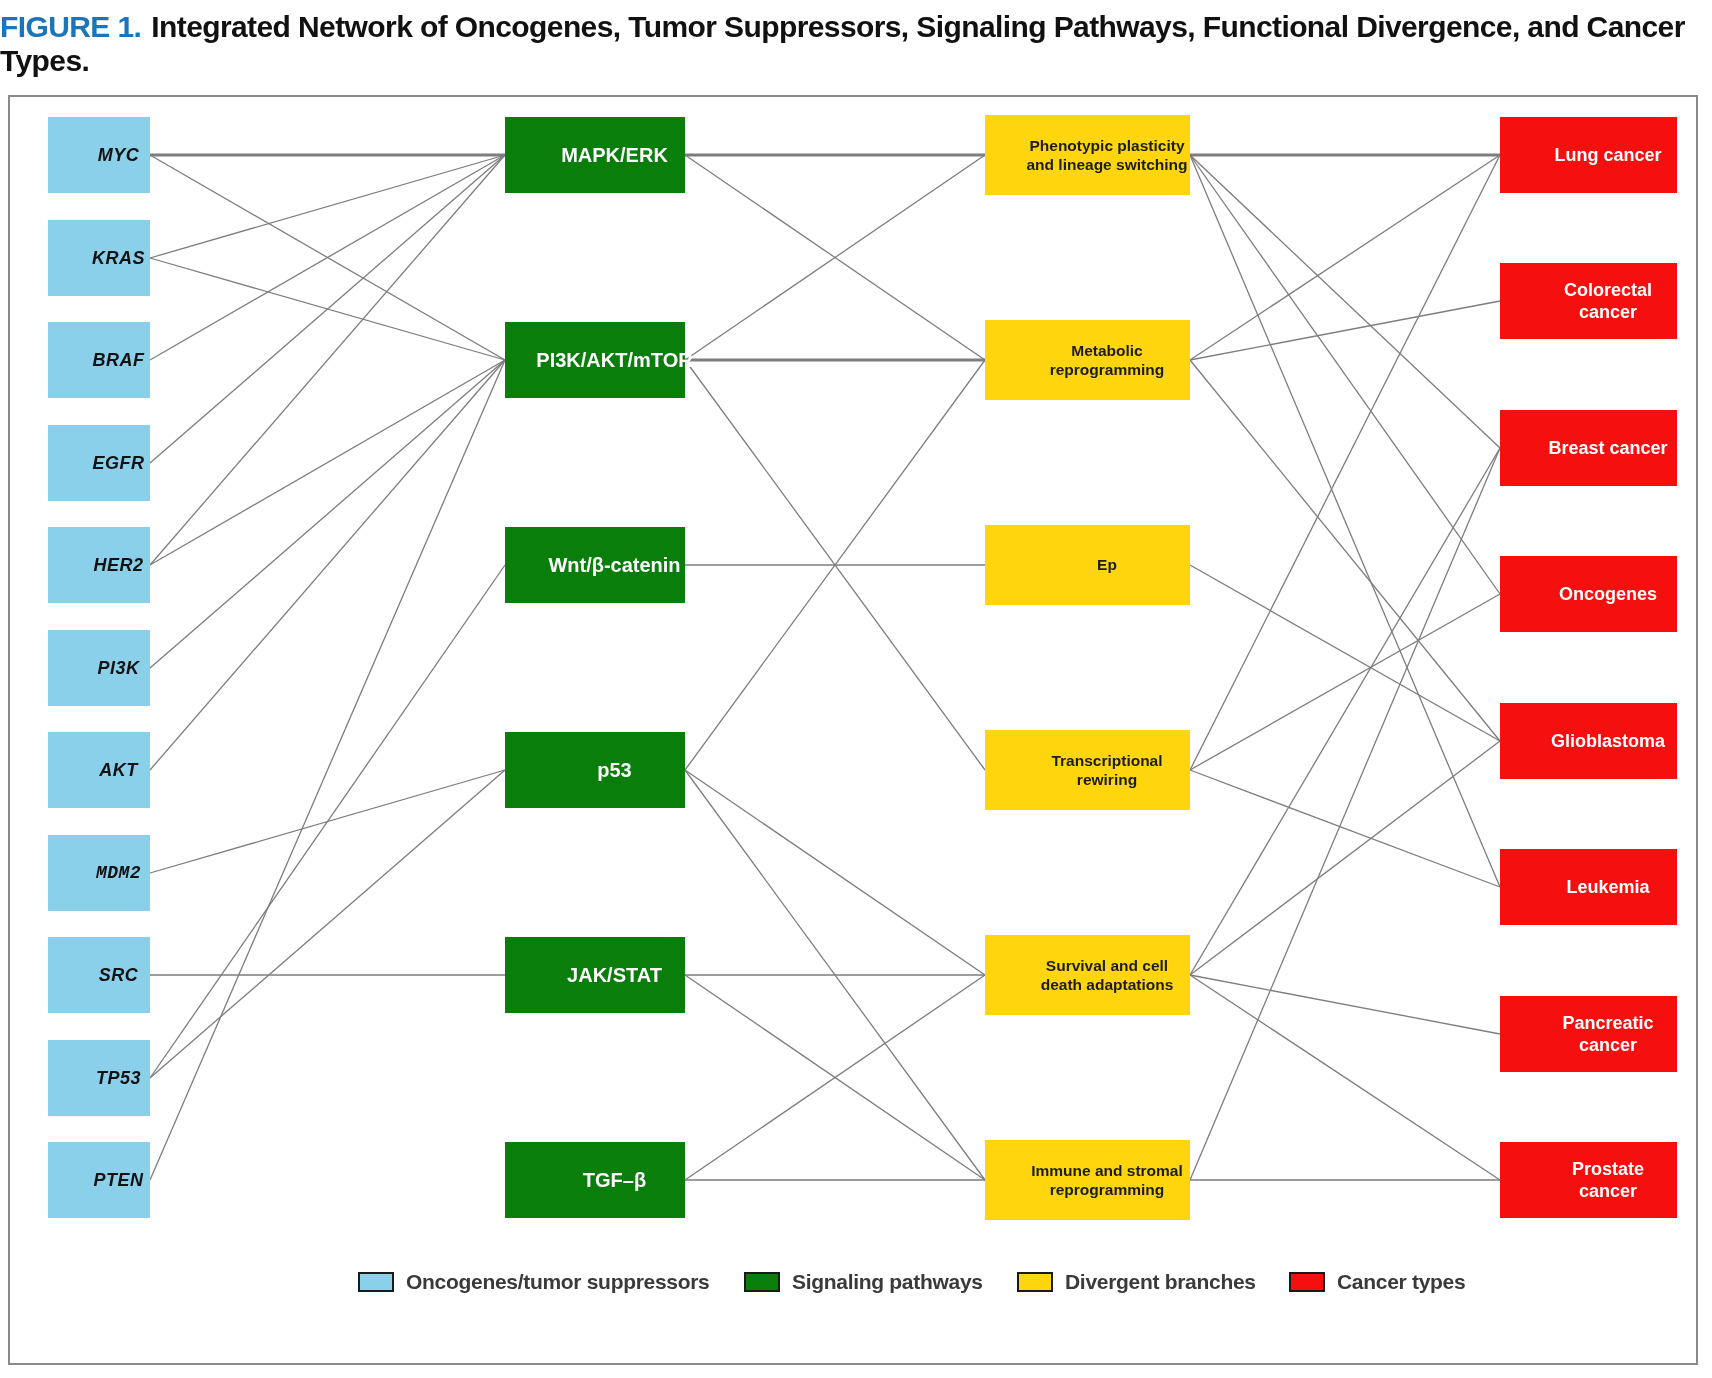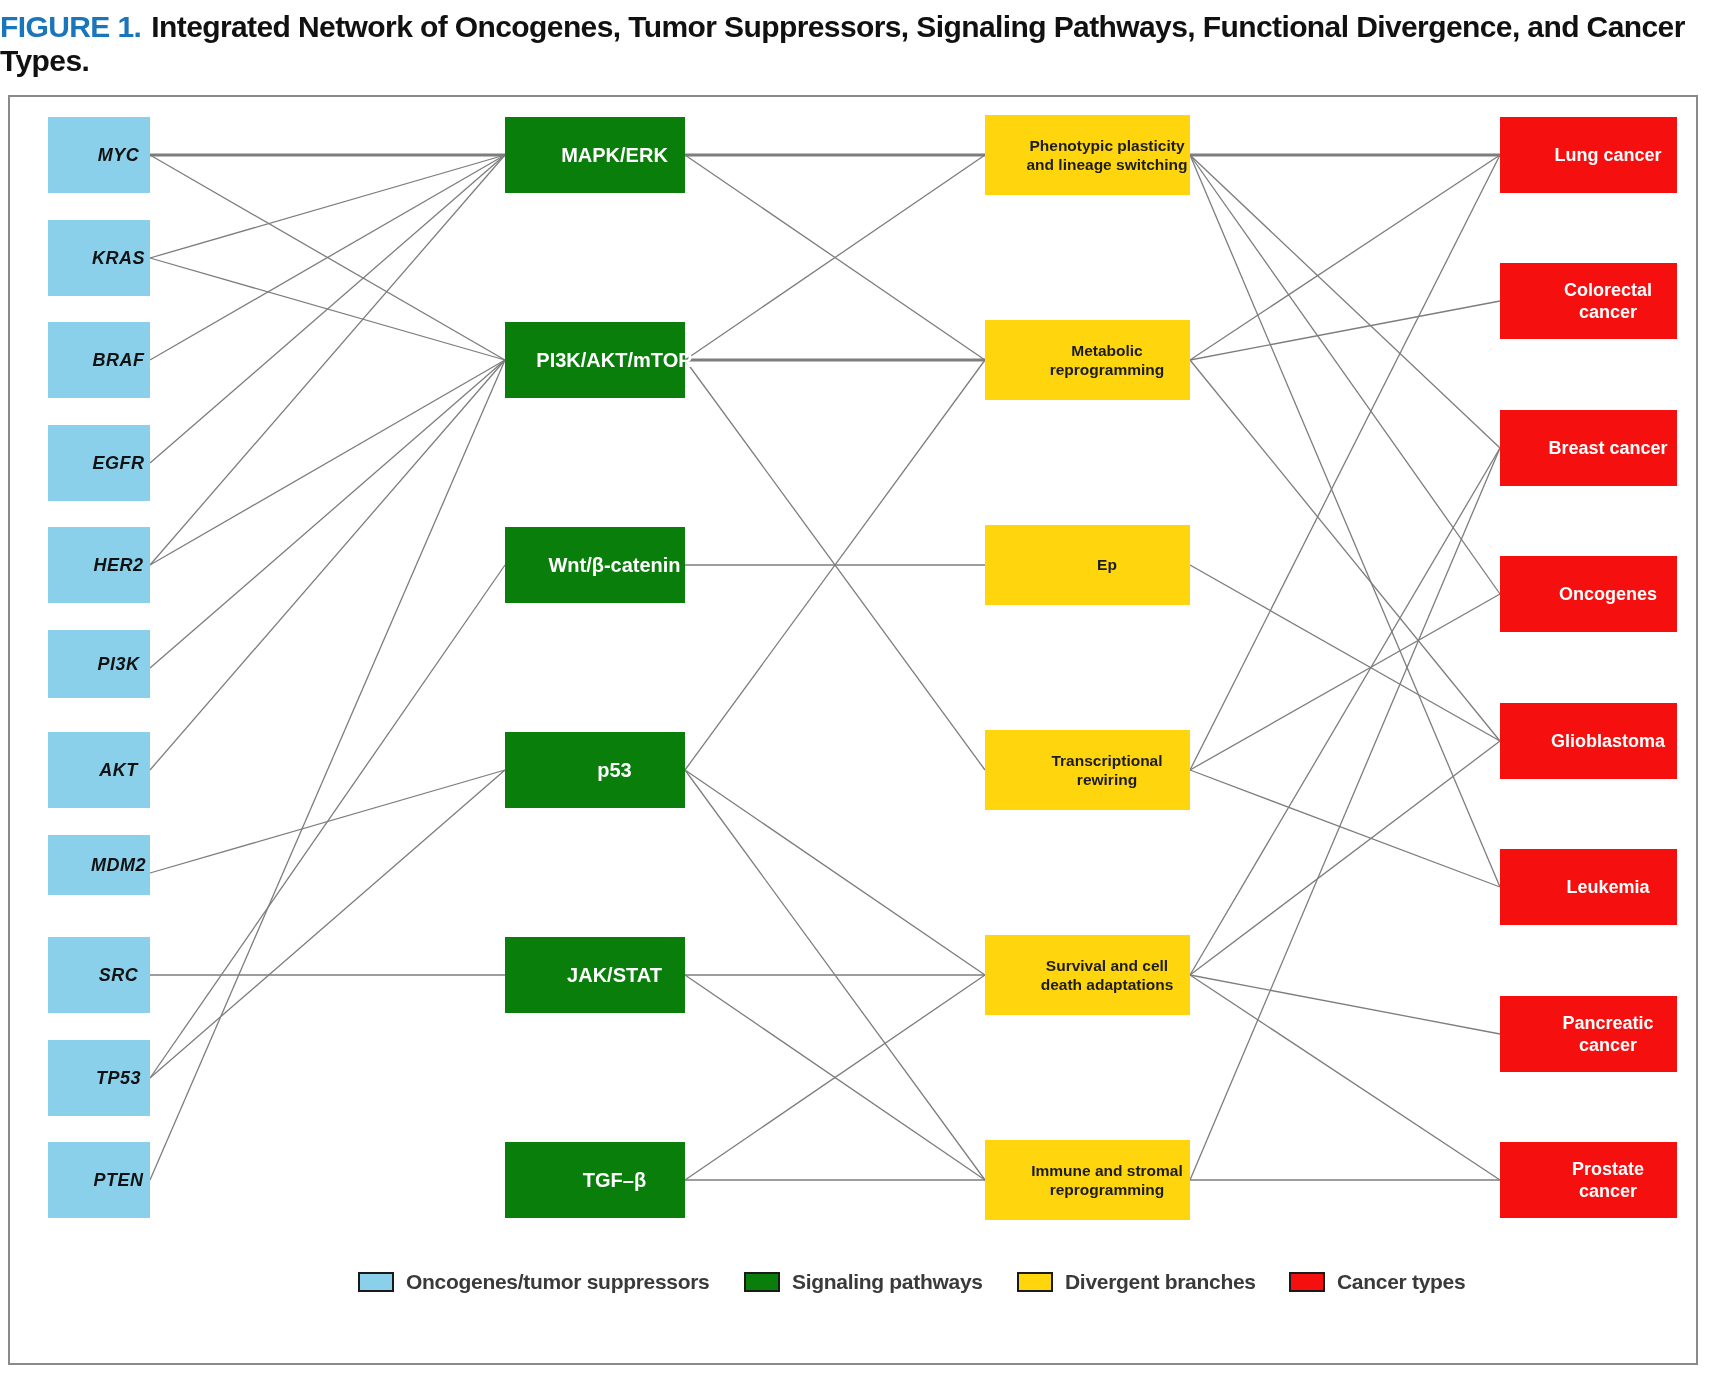--- a/index.html
+++ b/index.html
@@ -84,27 +84,27 @@
     </div>
     <div class="node gene" style="left: 48px; top: 322px; width: 102px; height: 76px;">
       <span>BRAF</span>
     </div>
     <div class="node gene" style="left: 48px; top: 425px; width: 102px; height: 76px;">
       <span>EGFR</span>
     </div>
     <div class="node gene" style="left: 48px; top: 527px; width: 102px; height: 76px;">
       <span>HER2</span>
     </div>
-    <div class="node gene" style="left: 48px; top: 630px; width: 102px; height: 68px;">
+    <div class="node gene" style="left: 48px; top: 630px; width: 102px; height: 76px;">
       <span>PI3K</span>
     </div>
     <div class="node gene" style="left: 48px; top: 732px; width: 102px; height: 76px;">
       <span>AKT</span>
     </div>
-    <div class="node gene" style="left: 48px; top: 835px; width: 102px; height: 60px;">
+    <div class="node gene" style="left: 48px; top: 835px; width: 102px; height: 76px; font-family: Liberation Mono, monospace;">
       <span>MDM2</span>
     </div>
     <div class="node gene" style="left: 48px; top: 937px; width: 102px; height: 76px;">
       <span>SRC</span>
     </div>
     <div class="node gene" style="left: 48px; top: 1040px; width: 102px; height: 76px; text-align: right;">
       <span>TP53</span>
     </div>
     <div class="node gene" style="left: 48px; top: 1142px; width: 102px; height: 76px;">
       <span>PTEN</span>

